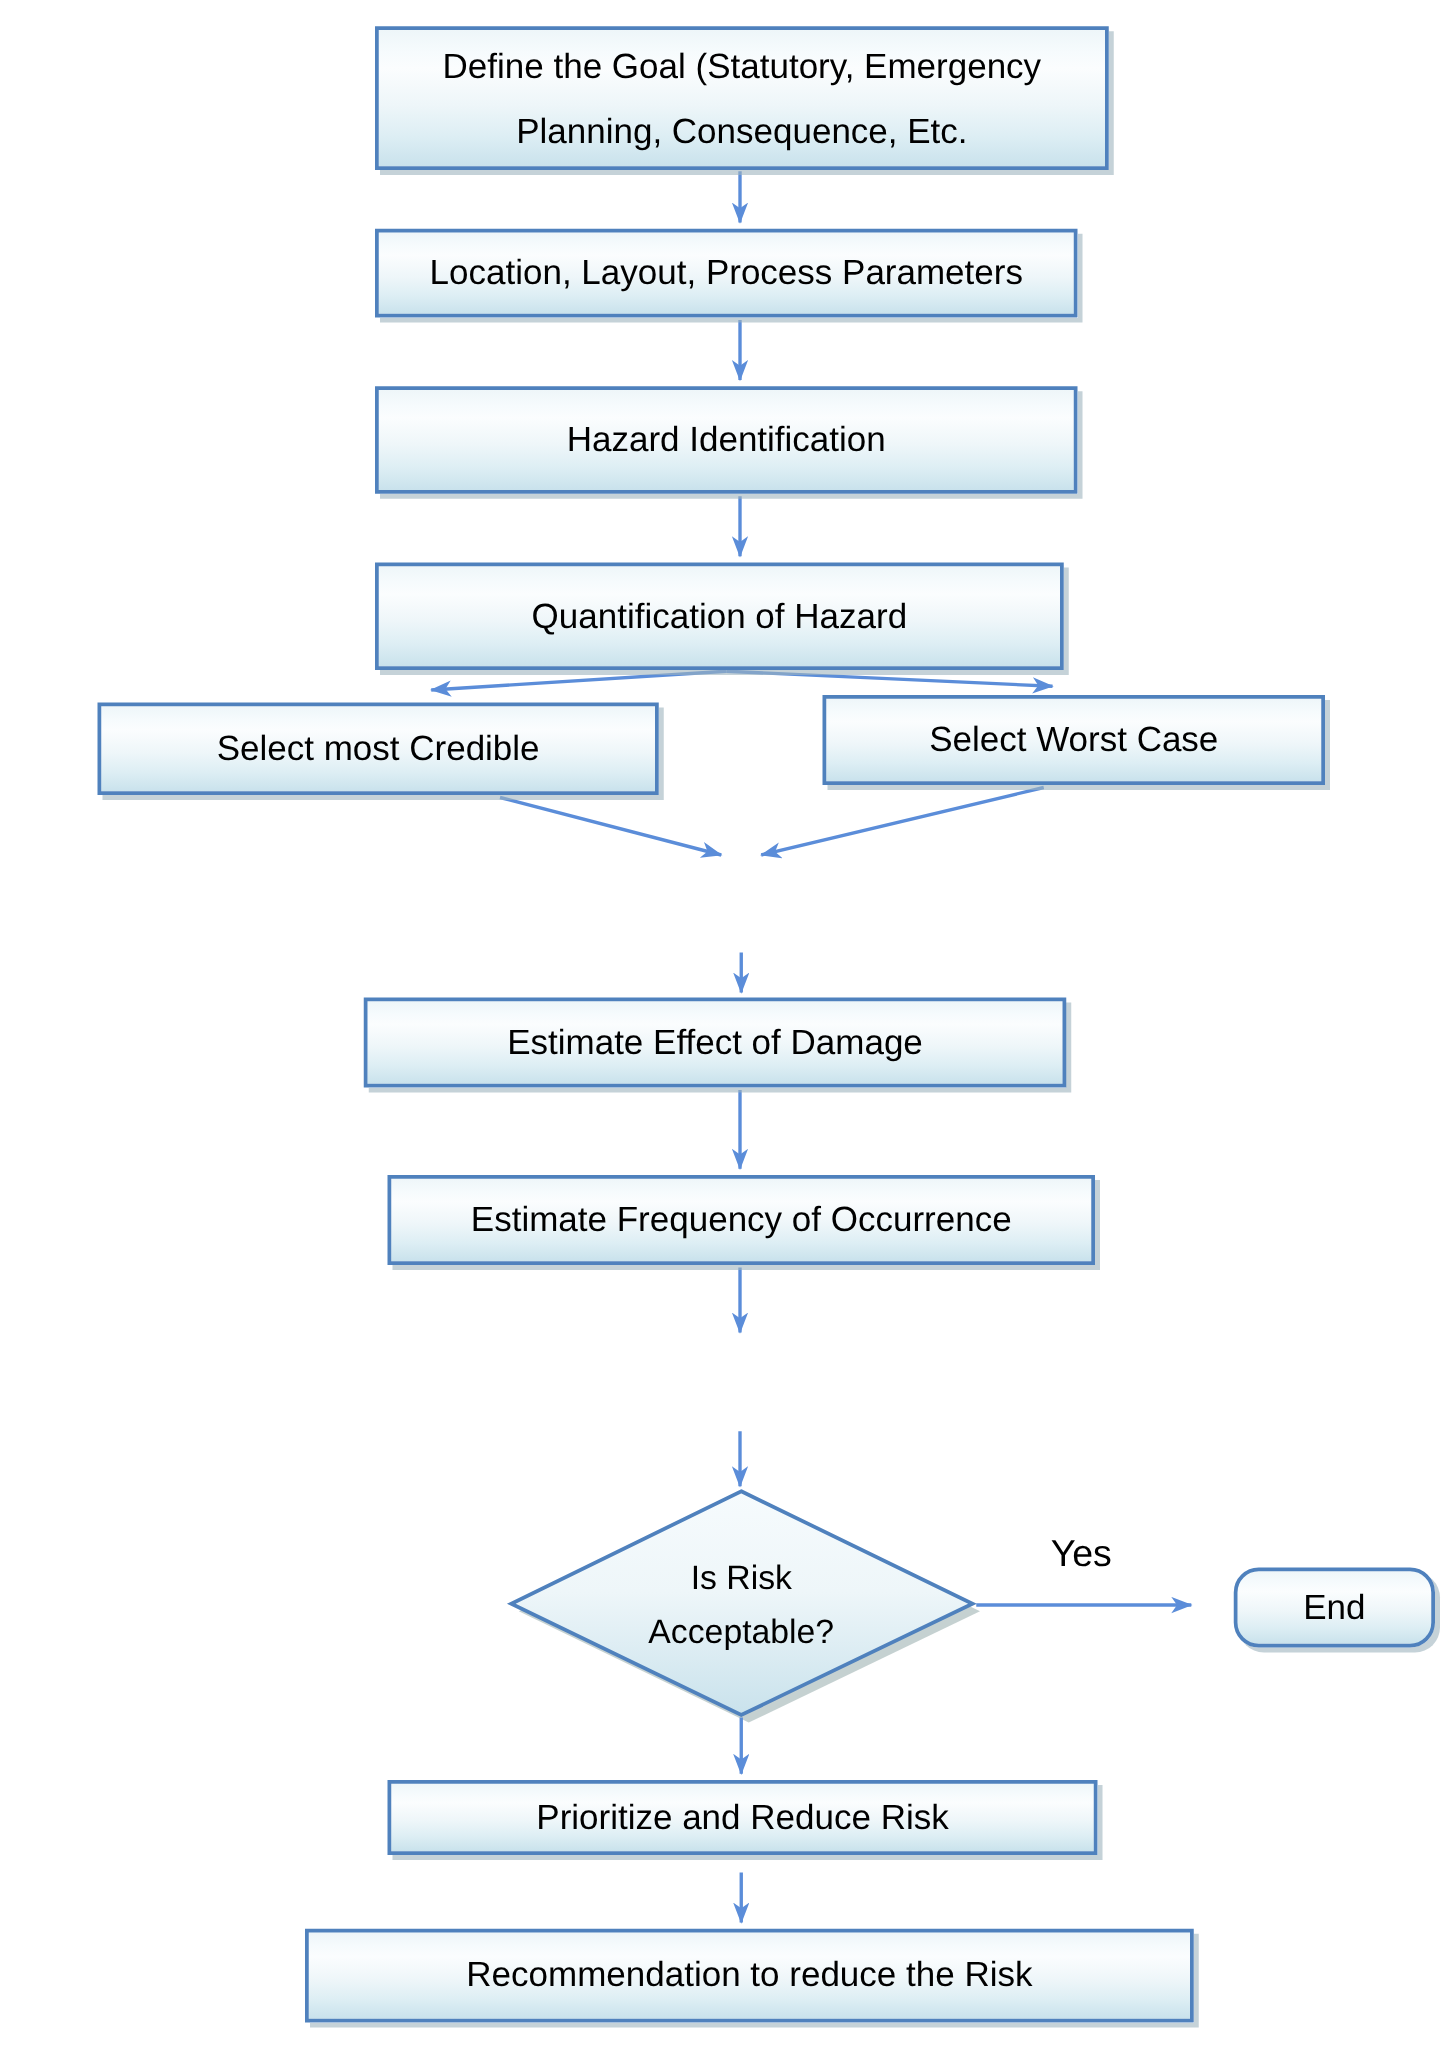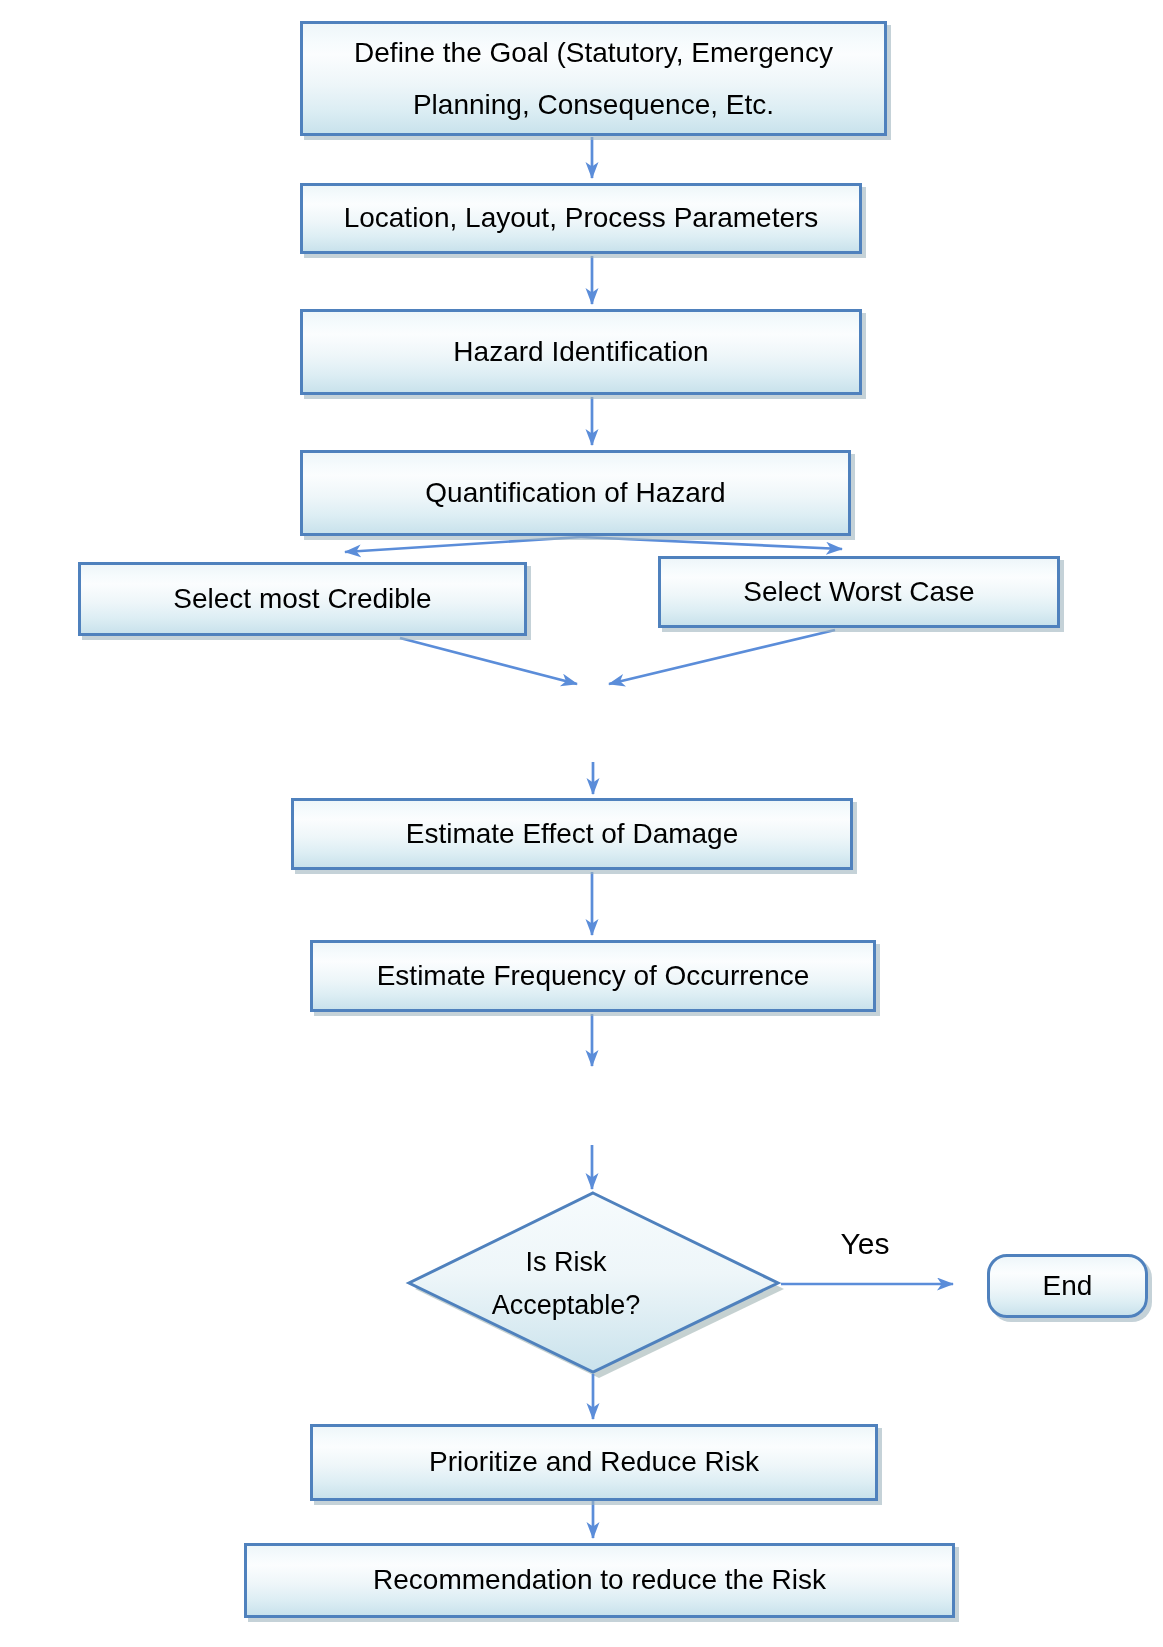--- a/index.html
+++ b/index.html
@@ -94,23 +94,23 @@
   <div class="node" style="left:78px;top:562px;width:449px;height:74px;">Select most Credible</div>
 
   <div class="node" style="left:658px;top:556px;width:402px;height:72px;">Select Worst Case</div>
 
 
   <div class="node" style="left:291px;top:798px;width:562px;height:72px;">Estimate Effect of Damage</div>
 
   <div class="node" style="left:310px;top:940px;width:566px;height:72px;">Estimate Frequency of Occurrence</div>
 
 
-  <div class="freetext diamond-label" style="left:456px;top:1232px;width:220px;height:104px;">Is Risk Acceptable?</div>
+  <div class="freetext diamond-label" style="left:483px;top:1232px;width:220px;height:104px;">Is Risk Acceptable?</div>
 
   <div class="freetext yes-label" style="left:818px;top:1222px;width:94px;height:44px;">Yes</div>
 
   <div class="node rounded" style="left:987px;top:1254px;width:161px;height:64px;">End</div>
 
-  <div class="node" style="left:310px;top:1424px;width:568px;height:77px;">Prioritize and Reduce Risk</div>
+  <div class="node" style="left:310px;top:1424px;width:568px;height:60px;">Prioritize and Reduce Risk</div>
 
   <div class="node" style="left:244px;top:1543px;width:711px;height:75px;">Recommendation to reduce the Risk</div>
 
 </div>
 
 </body></html>

